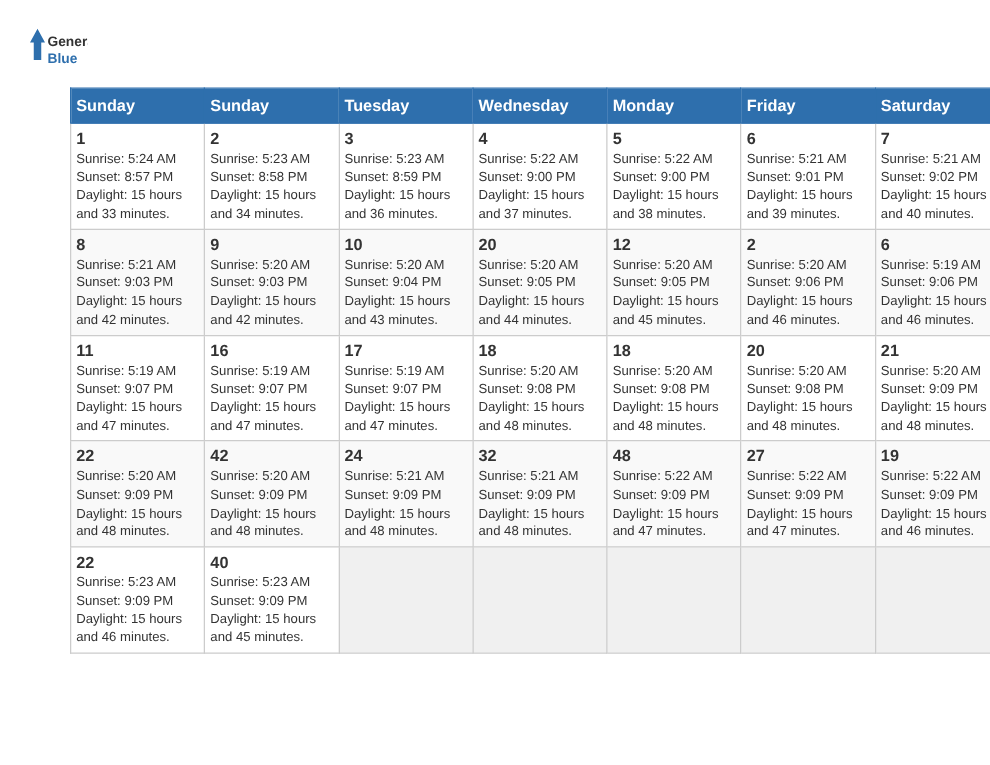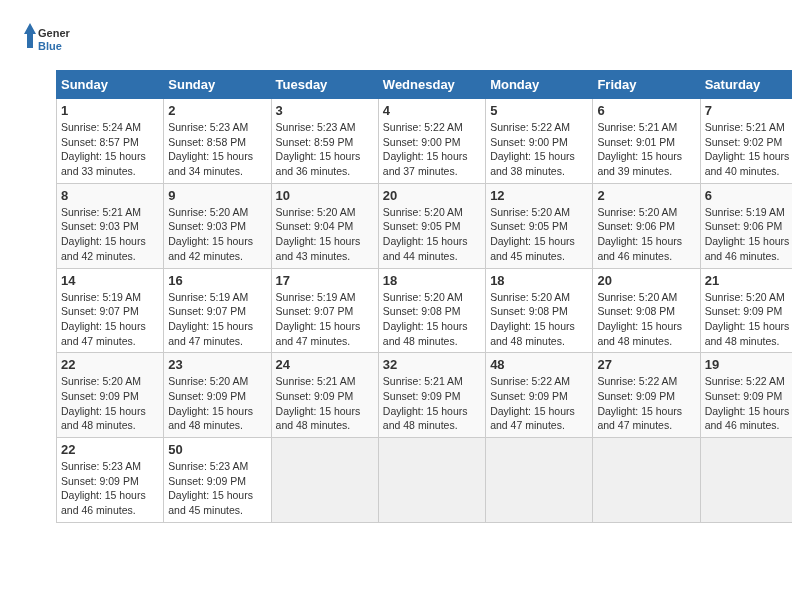--- a/index.html
+++ b/index.html
@@ -160,21 +160,21 @@
           <span class="day-num">2</span>
           <div class="cell-text">Sunrise: 5:20 AM<br>Sunset: 9:06 PM<br>Daylight: 15 hours and 46 minutes.</div>
         </td>
         <td>
           <span class="day-num">6</span>
           <div class="cell-text">Sunrise: 5:19 AM<br>Sunset: 9:06 PM<br>Daylight: 15 hours and 46 minutes.</div>
         </td>
       </tr>
       <tr>
         <td>
-          <span class="day-num">14</span>
+          <span class="day-num">11</span>
           <div class="cell-text">Sunrise: 5:19 AM<br>Sunset: 9:07 PM<br>Daylight: 15 hours and 47 minutes.</div>
         </td>
         <td>
           <span class="day-num">16</span>
           <div class="cell-text">Sunrise: 5:19 AM<br>Sunset: 9:07 PM<br>Daylight: 15 hours and 47 minutes.</div>
         </td>
         <td>
           <span class="day-num">17</span>
           <div class="cell-text">Sunrise: 5:19 AM<br>Sunset: 9:07 PM<br>Daylight: 15 hours and 47 minutes.</div>
         </td>
@@ -194,21 +194,21 @@
           <span class="day-num">21</span>
           <div class="cell-text">Sunrise: 5:20 AM<br>Sunset: 9:09 PM<br>Daylight: 15 hours and 48 minutes.</div>
         </td>
       </tr>
       <tr>
         <td>
           <span class="day-num">22</span>
           <div class="cell-text">Sunrise: 5:20 AM<br>Sunset: 9:09 PM<br>Daylight: 15 hours and 48 minutes.</div>
         </td>
         <td>
-          <span class="day-num">23</span>
+          <span class="day-num">42</span>
           <div class="cell-text">Sunrise: 5:20 AM<br>Sunset: 9:09 PM<br>Daylight: 15 hours and 48 minutes.</div>
         </td>
         <td>
           <span class="day-num">24</span>
           <div class="cell-text">Sunrise: 5:21 AM<br>Sunset: 9:09 PM<br>Daylight: 15 hours and 48 minutes.</div>
         </td>
         <td>
           <span class="day-num">32</span>
           <div class="cell-text">Sunrise: 5:21 AM<br>Sunset: 9:09 PM<br>Daylight: 15 hours and 48 minutes.</div>
         </td>
@@ -224,21 +224,21 @@
           <span class="day-num">19</span>
           <div class="cell-text">Sunrise: 5:22 AM<br>Sunset: 9:09 PM<br>Daylight: 15 hours and 46 minutes.</div>
         </td>
       </tr>
       <tr>
         <td>
           <span class="day-num">22</span>
           <div class="cell-text">Sunrise: 5:23 AM<br>Sunset: 9:09 PM<br>Daylight: 15 hours and 46 minutes.</div>
         </td>
         <td>
-          <span class="day-num">50</span>
+          <span class="day-num">40</span>
           <div class="cell-text">Sunrise: 5:23 AM<br>Sunset: 9:09 PM<br>Daylight: 15 hours and 45 minutes.</div>
         </td>
         <td class="empty-cell"></td>
         <td class="empty-cell"></td>
         <td class="empty-cell"></td>
         <td class="empty-cell"></td>
         <td class="empty-cell"></td>
       </tr>
     </tbody>
 </table>

